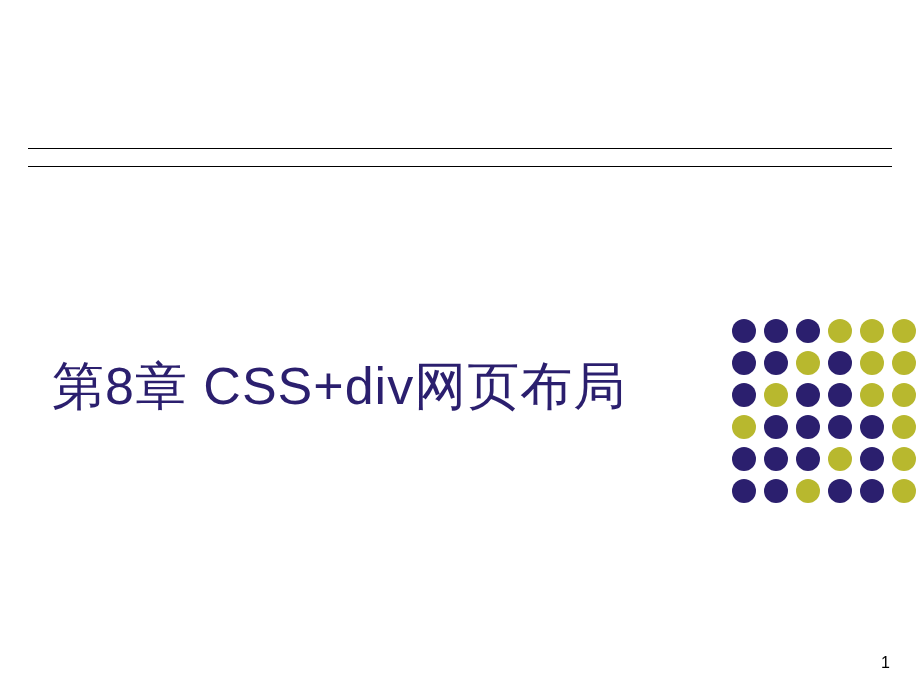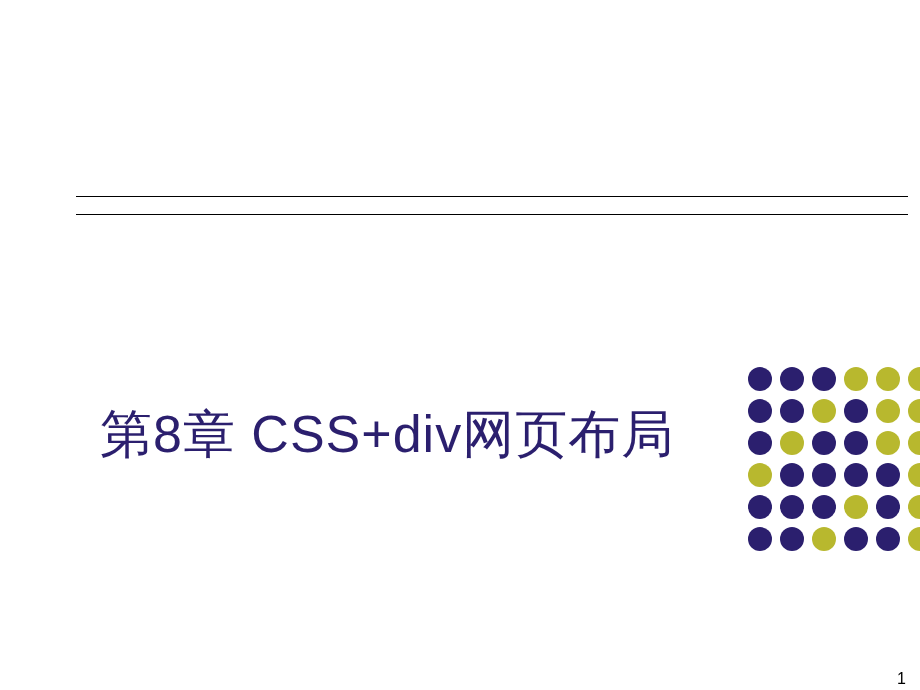--- a/index.html
+++ b/index.html
@@ -1,16 +1,16 @@
 <!DOCTYPE html>
 <html><head>
   <meta charset="utf-8">
   <style>
     * {
-      margin: 16px;
+      margin: 0;
       padding: 0;
       box-sizing: border-box;
     }
     body {
       width: 920px;
       height: 690px;
       background: #ffffff;
       position: relative;
       font-family: "Microsoft YaHei", Arial, sans-serif;
       overflow: hidden;

